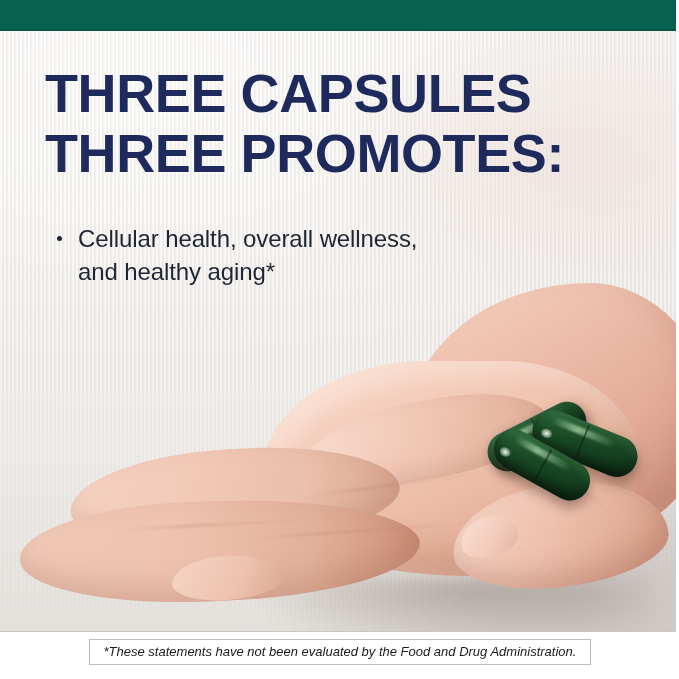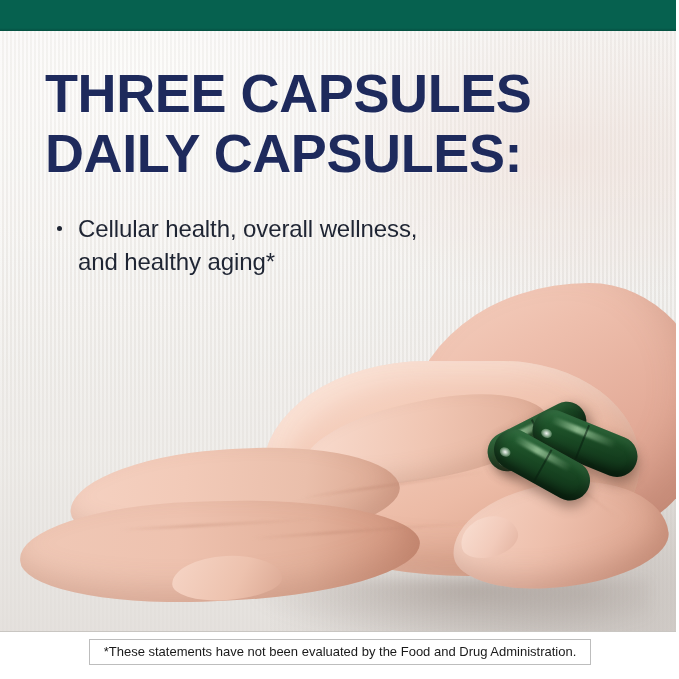--- a/index.html
+++ b/index.html
@@ -223,21 +223,21 @@
     line-height:60px;
     font-weight:700;
     letter-spacing:-0.4px;
     z-index:25;
     text-shadow:0 1px 0 rgba(255,255,255,.45);
   }
   .headline .hl-line { display:block; white-space:nowrap; }
 
   .bullets {
     position:absolute;
-    left:45px; top:212px;
+    left:45px; top:222px;
     width:400px;
     z-index:25;
   }
   .bullet {
     position:relative;
     padding-left:33px;
     color:#1f2533;
     font-size:24px;
     line-height:33px;
     font-weight:400;
@@ -275,21 +275,21 @@
     border:1px solid #bdbdbd;
     padding:3px 6px 4px 6px;
     text-align:center;
     color:#1a1a1a;
     font-size:13px;
     line-height:17px;
     font-weight:400;
     background:#ffffff;
     z-index:46;
   }
-  .disclaimer .dl-line { display:block; white-space:nowrap; }
+  .disclaimer .dl-line { display:block; white-space:nowrap;font-style:italic; }
 </style>
 </head>
 <body>
 
 <div class="canvas">
 
   <div class="photo">
     <div class="fabric"></div>
     <div class="bg-warm"></div>
     <div class="fabric-fade"></div>
@@ -328,21 +328,21 @@
       </div>
     </div>
   </div>
 
   <div class="topbar">
     <div class="topbar-shade"></div>
   </div>
 
   <div class="headline">
     <span class="hl-line">THREE CAPSULES</span>
-    <span class="hl-line">DAILY CAPSULES:</span>
+    <span class="hl-line">THREE PROMOTES:</span>
   </div>
 
   <div class="bullets">
     <div class="bullet">
       <span class="bullet-dot"></span>
       <span class="bullet-text">Cellular health, overall wellness, and healthy aging*</span>
     </div>
   </div>
 
   <div class="footer"></div>

